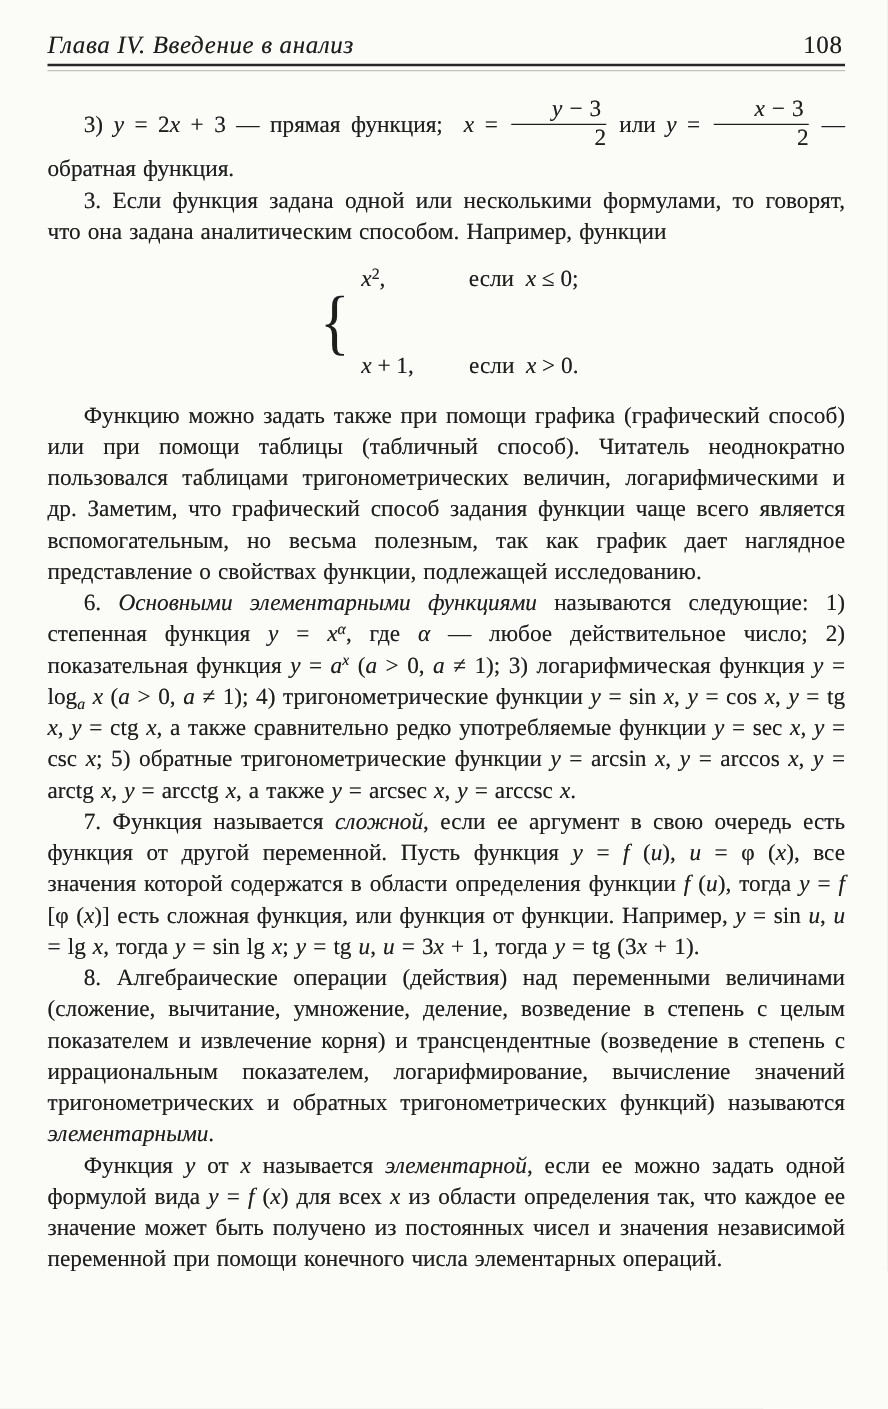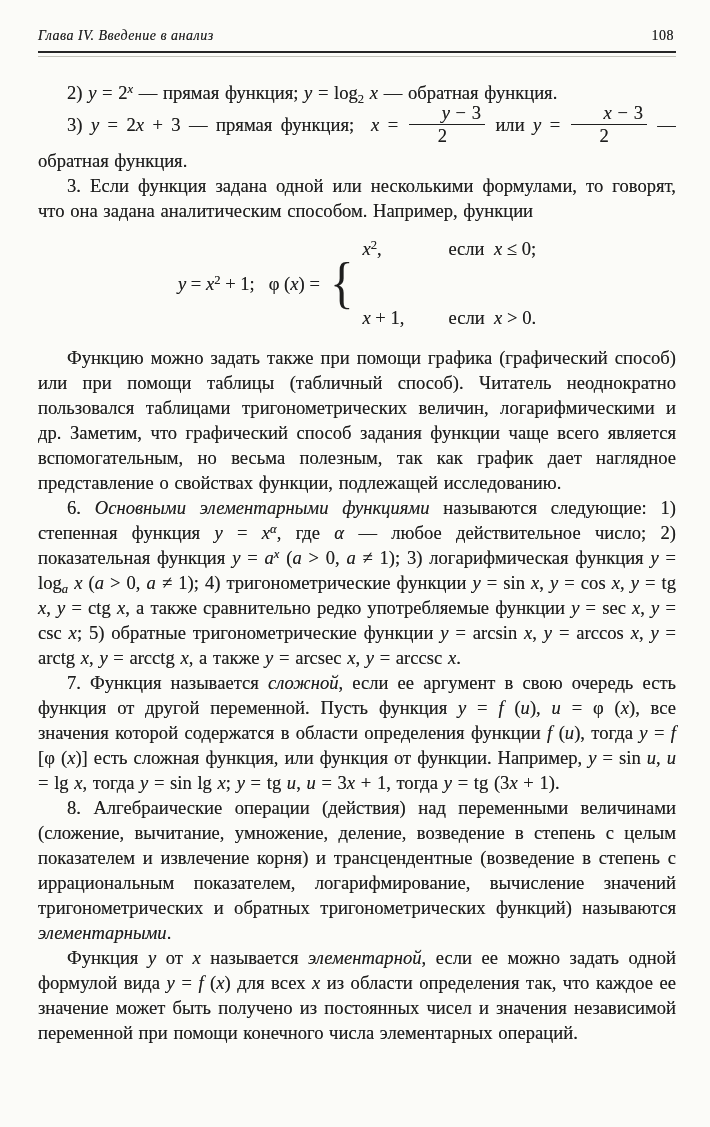--- a/index.html
+++ b/index.html
@@ -13,39 +13,39 @@
     width:710px;height:1127px;box-sizing:border-box;
     margin:0 auto;position:relative;overflow:hidden;
     background:var(--paper);color:var(--ink);
     font-family:"Liberation Serif","DejaVu Serif",serif;
     font-size:18.6px;line-height:25px;
     padding:26px 34px 0 38px;
     text-shadow:0 0 .5px rgba(20,20,20,.55);
   }
   .page-header{
     display:flex;justify-content:space-between;align-items:baseline;
-    font-size:14px;line-height:20px;padding:0 2px 5px 0;
+    font-size:20px;line-height:20px;padding:0 2px 5px 0;
   }
   .chapter{font-style:italic;letter-spacing:.5px;}
   .pagenum{letter-spacing:.5px;}
   .header-rule{border-top:2.4px solid var(--rule);position:relative;height:7px;}
   .header-rule::after{
     content:"";position:absolute;left:0;right:0;top:3px;
     border-top:1.2px solid var(--rule-faint);
   }
   .body{margin-top:20px;}
   .para{
     margin:0;text-align:justify;text-indent:29px;
     word-spacing:1px;
   }
   .it{font-style:italic;}
   .sup{font-size:.68em;line-height:0;position:relative;top:-.48em;letter-spacing:0;}
   .sub{font-size:.68em;line-height:0;position:relative;top:.28em;letter-spacing:0;}
   .frac{
-    display:inline-block;vertical-align:middle;text-align:left;
+    display:inline-block;vertical-align:middle;text-align:right;
     line-height:1.08;padding:0 2px;position:relative;top:-2px;
   }
   .frac .num{display:block;border-bottom:1.6px solid var(--ink);padding:0 4px 1px;}
   .frac .den{display:block;padding-top:1px;}
   .display{
     display:flex;align-items:center;justify-content:center;
     margin:13px 0 15px;text-indent:0;
   }
   .display .lead{white-space:pre-wrap;}
   .display .brace{
@@ -63,25 +63,23 @@
 </head>
 <body>
 
 <div class="page">
   <header class="page-header">
     <span class="chapter">Глава IV. Введение в анализ</span>
     <span class="pagenum">108</span>
   </header>
   <div class="header-rule"></div>
   <main class="body" id="page-body">
-      <p class="para">2) <span class="it">y</span> = 2<span class="sup"><span class="it">x</span></span> — прямая функция; <span class="it">y</span> = log<span class="sub">2</span> <span class="it">x</span> — обратная функция.</p>
       <p class="para">3) <span class="it">y</span> = 2<span class="it">x</span> + 3 — прямая функция;&nbsp; <span class="it">x</span> = <span class="frac"><span class="num"><span class="it">y</span> − 3</span><span class="den">2</span></span> или <span class="it">y</span> = <span class="frac"><span class="num"><span class="it">x</span> − 3</span><span class="den">2</span></span> — обратная функция.</p>
       <p class="para">3. Если функция задана одной или несколькими формулами, то говорят, что она задана аналитическим способом. Например, функции</p>
       <div class="display">
-        <span class="lead"><span class="it">y</span> = <span class="it">x</span><span class="sup">2</span> + 1;&nbsp;&nbsp; φ (<span class="it">x</span>) = </span>
         <span class="brace">{</span>
         <span class="cases">
           <span class="expr"><span class="it">x</span><span class="sup">2</span>,</span>
           <span class="cond">если&nbsp; <span class="it">x</span> ≤ 0;</span>
           <span class="expr"><span class="it">x</span> + 1,</span>
           <span class="cond">если&nbsp; <span class="it">x</span> &gt; 0.</span>
         </span>
       </div>
       <p class="para">Функцию можно задать также при помощи графика (графический способ) или при помощи таблицы (табличный способ). Читатель неоднократно пользовался таблицами тригонометрических величин, логарифмическими и др. Заметим, что графический способ задания функции чаще всего является вспомогательным, но весьма полезным, так как график дает наглядное представление о свойствах функции, подлежащей исследованию.</p>
       <p class="para">6. <span class="it">Основными элементарными функциями</span> называются следующие: 1) степенная функция <span class="it">y</span> = <span class="it">x</span><span class="sup"><span class="it">α</span></span>, где <span class="it">α</span> — любое действительное число; 2) показательная функция <span class="it">y</span> = <span class="it">a</span><span class="sup"><span class="it">x</span></span> (<span class="it">a</span> &gt; 0, <span class="it">a</span> ≠ 1); 3) логарифмическая функция <span class="it">y</span> = log<span class="sub"><span class="it">a</span></span> <span class="it">x</span> (<span class="it">a</span> &gt; 0, <span class="it">a</span> ≠ 1); 4) тригонометрические функции <span class="it">y</span> = sin <span class="it">x</span>, <span class="it">y</span> = cos <span class="it">x</span>, <span class="it">y</span> = tg <span class="it">x</span>, <span class="it">y</span> = ctg <span class="it">x</span>, а также сравнительно редко употребляемые функции <span class="it">y</span> = sec <span class="it">x</span>, <span class="it">y</span> = csc <span class="it">x</span>; 5) обратные тригонометрические функции <span class="it">y</span> = arcsin <span class="it">x</span>, <span class="it">y</span> = arccos <span class="it">x</span>, <span class="it">y</span> = arctg <span class="it">x</span>, <span class="it">y</span> = arcctg <span class="it">x</span>, а также <span class="it">y</span> = arcsec <span class="it">x</span>, <span class="it">y</span> = arccsc <span class="it">x</span>.</p>

